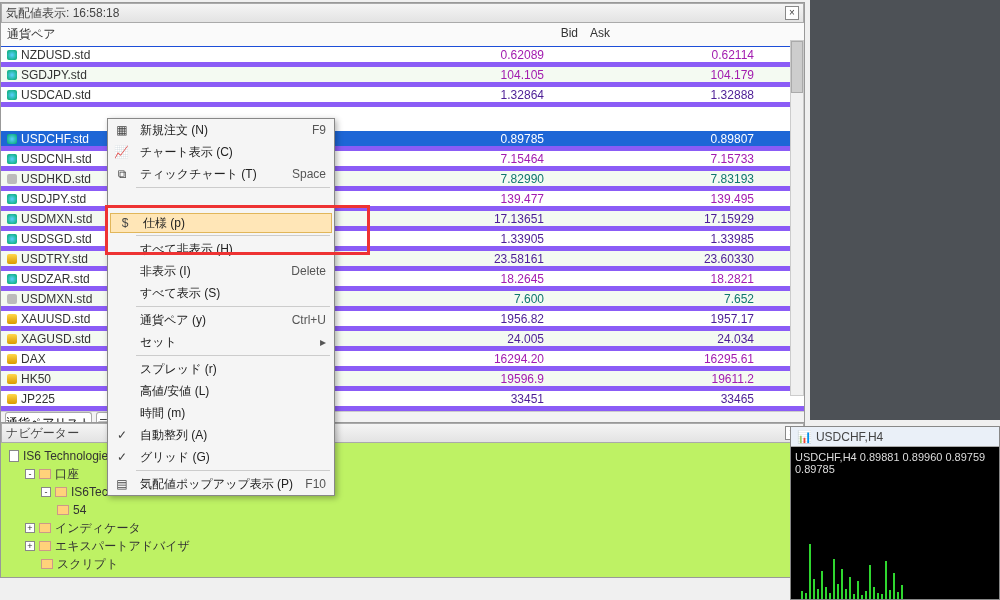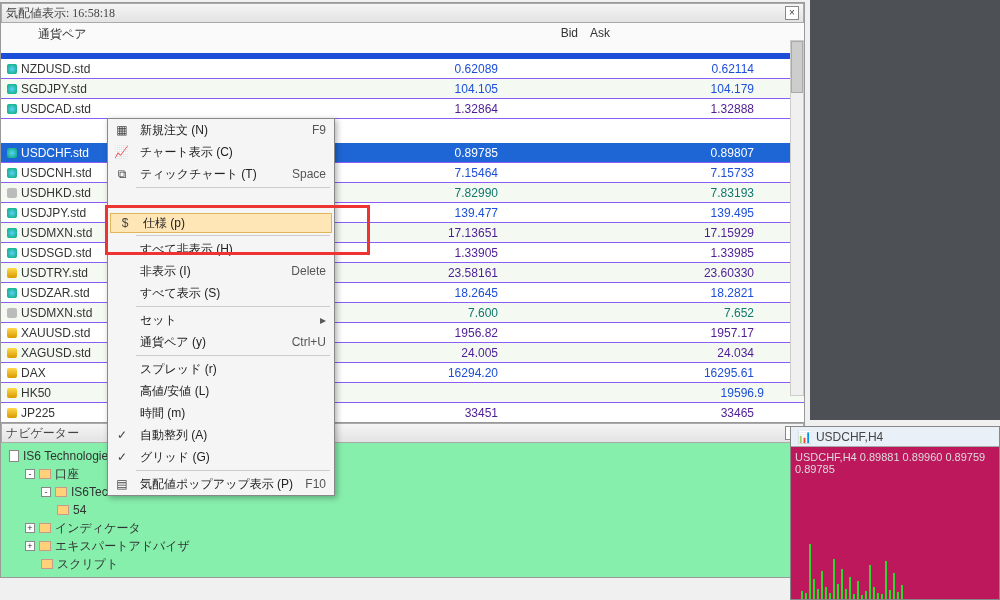--- a/index.html
+++ b/index.html
@@ -1,60 +1,60 @@
 <!DOCTYPE html>
 <html><head>
 <meta charset="utf-8">
 <style>
 * { box-sizing: border-box; margin: 0; padding: 0; font-family: "MS PGothic", "Meiryo", sans-serif; font-size: 12px; }
 body { background: #f0f0f0; width: 1000px; height: 600px; overflow: hidden; position: relative; }
 .panel-header { background: linear-gradient(#f5f5f5,#e3e3e3); border: 1px solid #aaa; height: 20px; display: flex; align-items: center; padding: 0 4px; color: #444; }
-.panel-header .title { flex: 1; font-family: Liberation Serif, serif; }
+.panel-header .title { flex: 1; }
 .panel-close { width: 14px; height: 14px; border: 1px solid #888; background: #fff; text-align: center; line-height: 11px; font-size: 10px; cursor: pointer; }
 .market-watch { position: absolute; left: 0; top: 2px; width: 805px; background: #fff; border: 1px solid #999; }
-.mw-head { height: 36px; display: flex; border-bottom: 6px solid #1d4ed8; background: #fafafa; padding-left: 31px; }
+.mw-head { height: 24px; display: flex; border-bottom: 1px solid #1d4ed8; background: #fafafa; }
 .mw-head div { padding: 3px 6px; color: #333; }
 .mw-head .col-sym { flex: 1; text-align: left; }
 .mw-head .col-bid { width: 220px; text-align: right; }
 .mw-head .col-ask { width: 220px; text-align: left; padding-right: 40px; }
-.mw-row { height: 20px; display: flex; align-items: center; border-bottom: 1px solid #8b5cf6; gap: 46px; }
+.mw-row { height: 20px; display: flex; align-items: center; border-bottom: 5px solid #8b5cf6; }
 .mw-row .sym { display: flex; align-items: center; gap: 4px; padding-left: 6px; flex: 1; }
 .mw-row .bid, .mw-row .ask { width: 220px; text-align: right; padding-right: 40px; }
 .mw-row .ask { padding-right: 50px; }
 .sym-icon { width: 10px; height: 10px; border-radius: 2px; display: inline-block; }
 .ic-blue { background: radial-gradient(circle,#5bd0ff,#0a6); }
 .ic-gray { background: #bbb; }
 .ic-yellow { background: linear-gradient(#ffd84a,#d99a00); }
-.pos-up { color: #1d4ed8; }
+.pos-up { color: #a21caf; }
 .pos-dn { color: #4c1d95; }
 .pos-gray { color: #0f766e; }
 .sel-row { background: #1e66d6 !important; color: #fff; margin-top: 24px; }
 .sel-row .pos-up, .sel-row .pos-dn, .sel-row .pos-gray, .sel-row .sym-name { color: #fff !important; }
 .sym-name { color: #333; }
 .alt { background: #f4faf2; }
 .tabs { border-top: 1px solid #ccc; background: #f3f3f3; height: 22px; display: flex; align-items: center; padding-left: 4px; gap: 4px; }
 .tab { border: 1px solid #aaa; border-bottom: none; background: #fff; padding: 2px 0; border-radius: 3px 3px 0 0; }
-.nav { position: absolute; left: 0; top: 422px; width: 805px; background: #86efac; border: 1px solid #999; }
+.nav { position: absolute; left: 0; top: 422px; width: 805px; background: #bef264; border: 1px solid #999; }
 .tree { padding: 4px 8px; }
 .tree-row { display: flex; align-items: center; gap: 4px; height: 18px; color: #333; }
 .tree-ind { display: inline-block; width: 12px; }
 .tree-exp { width: 10px; height: 10px; border: 1px solid #888; text-align: center; line-height: 8px; font-size: 9px; background: #fff; }
 .folder-ic { width: 12px; height: 10px; background: #ffd27a; border: 1px solid #c98; }
 .doc-ic { width: 10px; height: 12px; background: #fff; border: 1px solid #888; }
 .ctx { position: absolute; left: 107px; top: 118px; width: 228px; background: #f5f5f5; border: 1px solid #888; box-shadow: 2px 2px 6px rgba(0,0,0,.3); z-index: 50; }
 .ctx .row { height: 22px; display: flex; align-items: center; padding: 0 8px 0 4px; gap: 8px; cursor: default; }
 .ctx .ic { width: 20px; text-align: center; color: #444; }
 .ctx .lbl { flex: 1; color: #222; }
 .ctx .sc { color: #555; }
 .ctx .sep { height: 1px; background: #ccc; margin: 2px 4px 2px 28px; }
 .ctx .hl { background: #ffe6b7; border: 1px solid #e1b65a; height: 20px; margin: 1px 2px; }
 .highlight-box { position: absolute; left: 105px; top: 205px; width: 265px; height: 50px; border: 3px solid #e33; z-index: 60; pointer-events: none; }
 .chart-panel { position: absolute; left: 790px; top: 426px; width: 210px; height: 174px; border: 1px solid #888; background: #fff; }
 .chart-tab { background: #eaf0f8; border-bottom: 1px solid #aaa; padding: 2px 6px; color: #444; display: flex; align-items: center; gap: 4px; height: 20px; }
-.chart-area { background: #be185d; height: calc(100% - 20px); position: relative; padding: 4px; }
+.chart-area { background: #000000; height: calc(100% - 20px); position: relative; padding: 4px; }
 .chart-txt { color: #ddd; font-size: 11px; }
 .bars { position: absolute; bottom: 0; left: 10px; right: 10px; height: 60px; display: flex; align-items: flex-end; gap: 2px; }
 .bars span { width: 2px; background: #2fd62f; display: inline-block; }
 .side-bg { position: absolute; left: 810px; top: 0; width: 190px; height: 420px; background: #4d5156; }
 .scrollbar-v { position: absolute; left: 790px; top: 40px; width: 14px; height: 356px; background: #f0f0f0; border: 1px solid #ccc; }
 .scrollbar-v::before { content:""; display:block; height: 50px; background: #cdcdcd; border: 1px solid #aaa; margin-top: 0; }
 </style>
 </head>
 <body>
 
@@ -190,20 +190,21 @@
         </div>
         <div class="bid pos-up">16294.20</div>
         <div class="ask pos-up">16295.61</div>
       </div>
       <div class="mw-row alt">
         <div class="sym">
           <span class="sym-icon ic-yellow"></span>
           <span class="sym-name">HK50</span>
         </div>
         <div class="bid pos-up">19596.9</div>
+        <div class="ask pos-up">19611.2</div>
       </div>
       <div class="mw-row">
         <div class="sym">
           <span class="sym-icon ic-yellow"></span>
           <span class="sym-name">JP225</span>
         </div>
         <div class="bid pos-dn">33451</div>
         <div class="ask pos-dn">33465</div>
       </div>
     </div>
@@ -300,27 +301,27 @@
       <span class="lbl">非表示 (I)</span>
       <span class="sc">Delete</span>
     </div>
   <div class="row">
       <span class="ic"></span>
       <span class="lbl">すべて表示 (S)</span>
     </div>
   <div class="sep"></div>
   <div class="row">
       <span class="ic"></span>
+      <span class="lbl">通貨ペア (y)</span>
+      <span class="sc">Ctrl+U</span>
+    </div>
+  <div class="row">
+      <span class="ic"></span>
       <span class="lbl">セット</span>
       <span class="sc">▸</span>
-    </div>
-  <div class="row">
-      <span class="ic"></span>
-      <span class="lbl">通貨ペア (y)</span>
-      <span class="sc">Ctrl+U</span>
     </div>
   <div class="sep"></div>
   <div class="row">
       <span class="ic"></span>
       <span class="lbl">スプレッド (r)</span>
     </div>
   <div class="row">
       <span class="ic"></span>
       <span class="lbl">高値/安値 (L)</span>
     </div>

